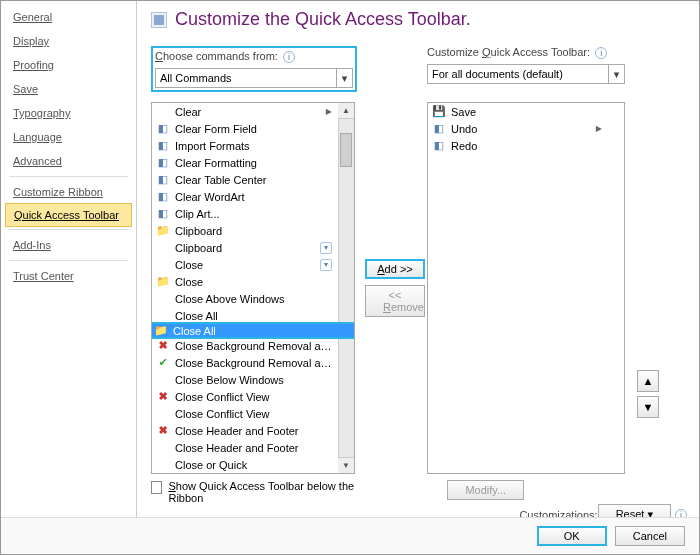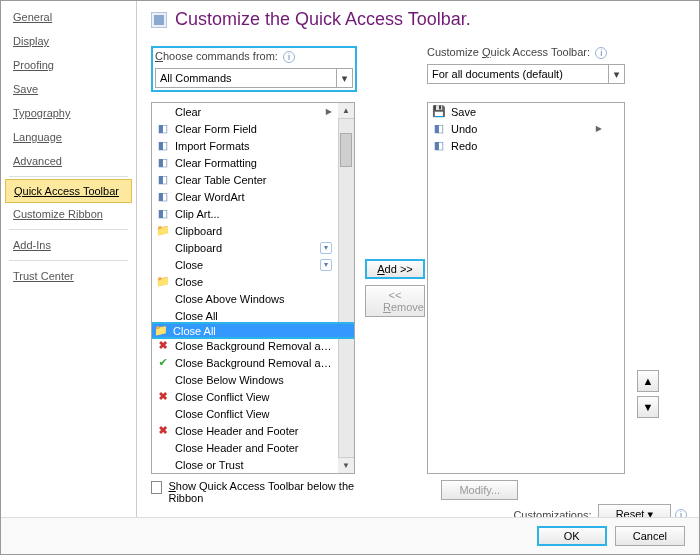--- a/index.html
+++ b/index.html
@@ -41,21 +41,21 @@
 .btn.dis { color:#999; }
 .btn.hl { border:2px solid #2cb3e8; padding:2px 5px; }
 .mid-col .btn { width:60px; margin:3px 4px; }
 .ctrls { position:absolute; right:28px; top:266px; display:flex; flex-direction:column; }
 .ctrls .btn { width:22px; height:22px; min-width:22px; padding:0; margin:2px 0; display:flex; align-items:center; justify-content:center; }
 .below { display:flex; margin-top:6px; }
 .cb-wrap { display:flex; align-items:flex-start; width:210px; }
 .cb { width:13px; height:13px; border:1px solid #888; margin-right:6px; margin-top:1px; }
 .customs { margin-left:auto; display:flex; flex-direction:column; align-items:flex-end; }
 .cust-row { display:flex; align-items:center; margin-bottom:4px; }
-.cust-row .lbl2 { margin-right:6px; color:#444; }
+.cust-row .lbl2 { color:#444; }
 .bottom { position:absolute; bottom:0; left:0; right:0; border-top:1px solid #ddd; padding:8px 14px; display:flex; justify-content:flex-end; gap:8px; background:#f9f9f9; }
 .bottom .btn { min-width:70px; }
 .ic-folder{color:#e0b050;}
 .ic-x{color:#c33; font-weight:bold;}
 .ic-check{color:#3a3;}
 .ic-blue{color:#5a7fb3;}
 .ic-save{color:#5a7fb3;}
 </style>
 </head>
 <body>
@@ -63,22 +63,22 @@
 <div class="container">
   <div class="sidebar">
     <div class="side-item">General</div>
     <div class="side-item">Display</div>
     <div class="side-item">Proofing</div>
     <div class="side-item">Save</div>
     <div class="side-item">Typography</div>
     <div class="side-item">Language</div>
     <div class="side-item">Advanced</div>
     <div class="side-sep"></div>
+    <div class="side-item">Customize Ribbon</div>
     <div class="side-item sel">Quick Access Toolbar</div>
-    <div class="side-item">Customize Ribbon</div>
     <div class="side-sep"></div>
     <div class="side-item">Add-Ins</div>
     <div class="side-sep"></div>
     <div class="side-item">Trust Center</div>
   </div>
 
   <div class="main">
     <div class="title-row">
       <div class="title-icon"></div>
       <div class="title">Customize the Quick Access Toolbar.</div>
@@ -200,21 +200,21 @@
             <div class="li">
               <span class="ic ic-x">✖</span>
               <span class="tx">Close Header and Footer</span>
             </div>
             <div class="li">
               <span class="ic "></span>
               <span class="tx">Close Header and Footer</span>
             </div>
             <div class="li">
               <span class="ic "></span>
-              <span class="tx">Close or Trust</span>
+              <span class="tx">Close or Quick</span>
             </div>
             <div class="li"></div>
           </div>
       </div>
       <div class="mid-col">
         <div class="btn hl"><u>A</u>dd &gt;&gt;</div>
         <div class="btn dis">&lt;&lt; <u>R</u>emove</div>
       </div>
       <div class="right-col" style="position:relative;">
         <div class="listbox" style="width:198px;" id="right-list">

